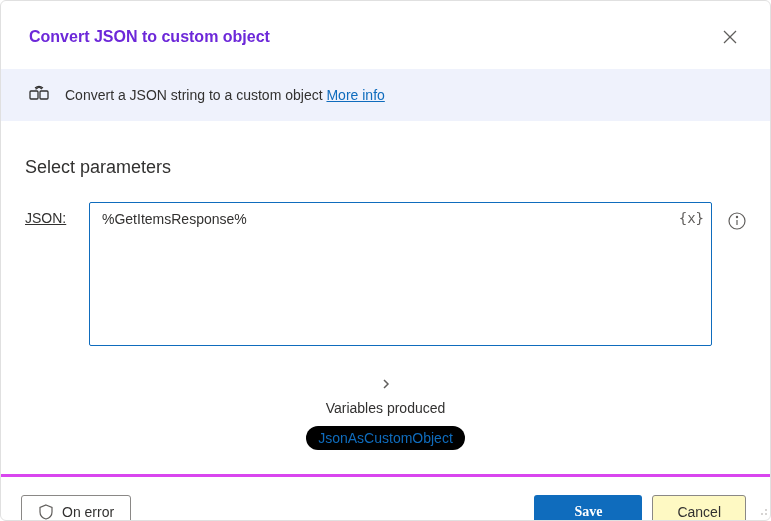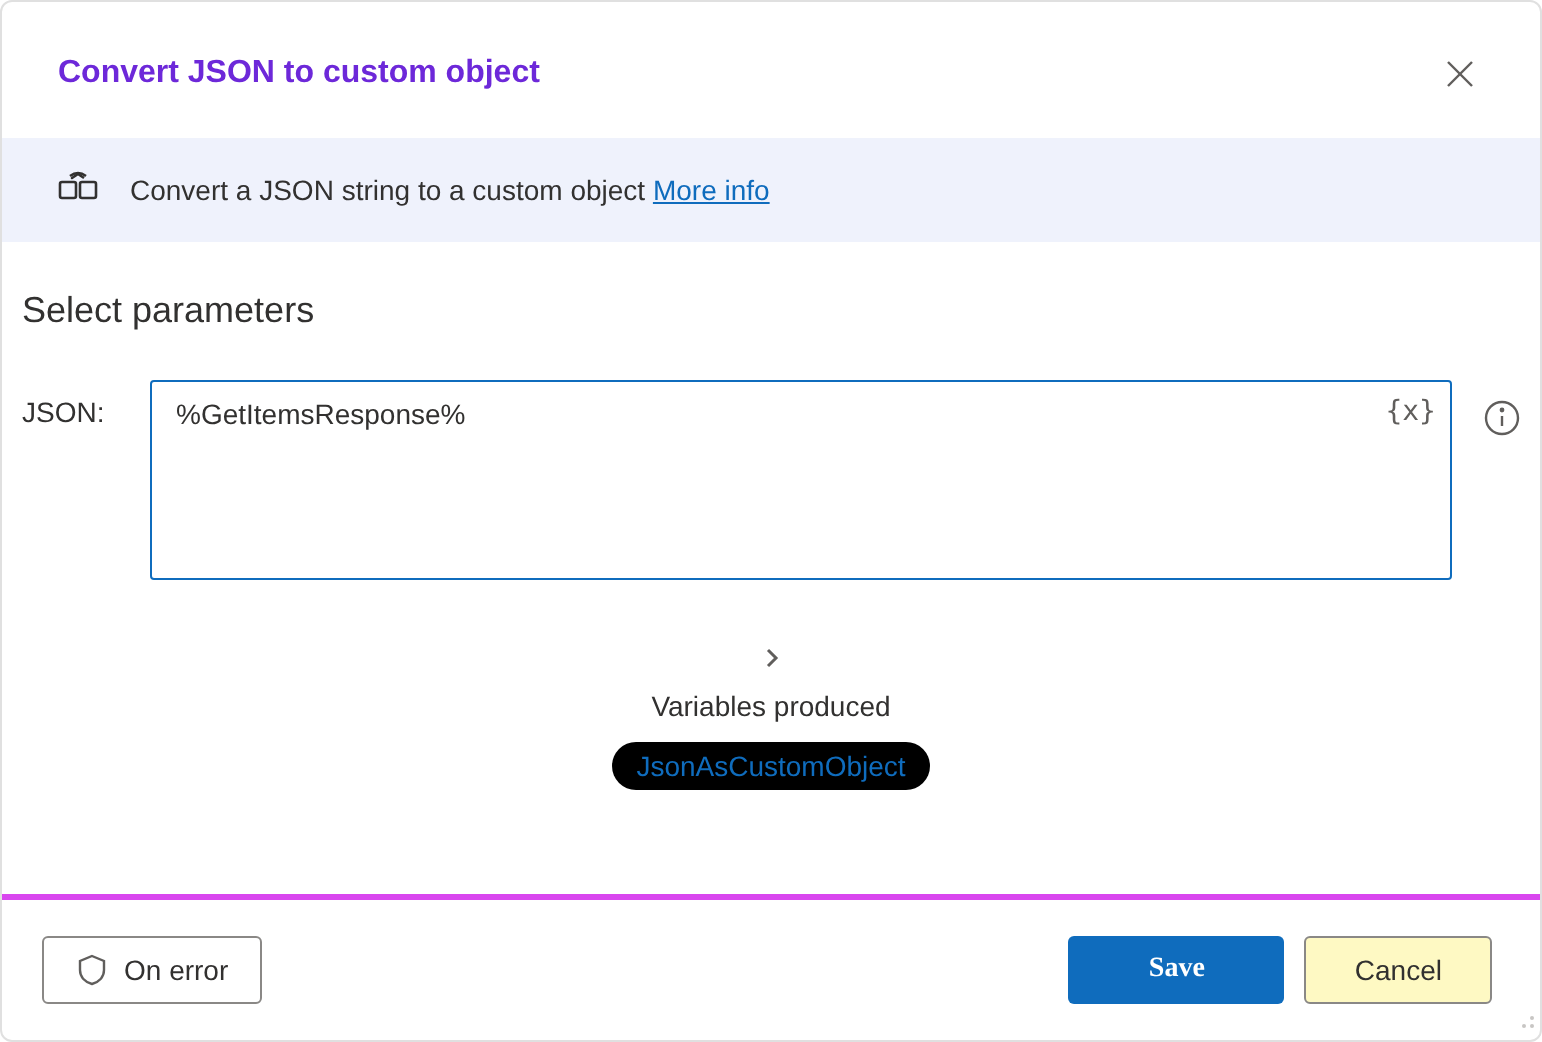--- a/index.html
+++ b/index.html
@@ -59,46 +59,48 @@
       font-size: 14px;
       color: #323130;
     }
     .more-info {
       color: #0f6cbd;
       text-decoration: underline;
       cursor: pointer;
     }
     .content {
       flex: 1;
-      padding: 24px 10px;
+      padding: 24px 24px;
+      margin-top: 12px;
     }
     .section-title {
       font-size: 18px;
       font-weight: 400;
       color: #323130;
       margin-bottom: 24px;
     }
     .form-row {
       display: flex;
       align-items: flex-start;
       gap: 16px;
     }
     .form-label {
       width: 48px;
       padding-top: 8px;
       font-size: 14px;
       color: #323130;
+      text-decoration: underline;
     }
     .input-wrapper {
       flex: 1;
       position: relative;
     }
     .json-input {
       width: 100%;
-      height: 100px;
+      height: 144px;
       border: 1px solid #0f6cbd;
       border-radius: 2px;
       padding: 8px 36px 8px 12px;
       font-size: 14px;
       font-family: inherit;
       resize: none;
       outline: none;
       color: #323130;
     }
     .var-icon {

